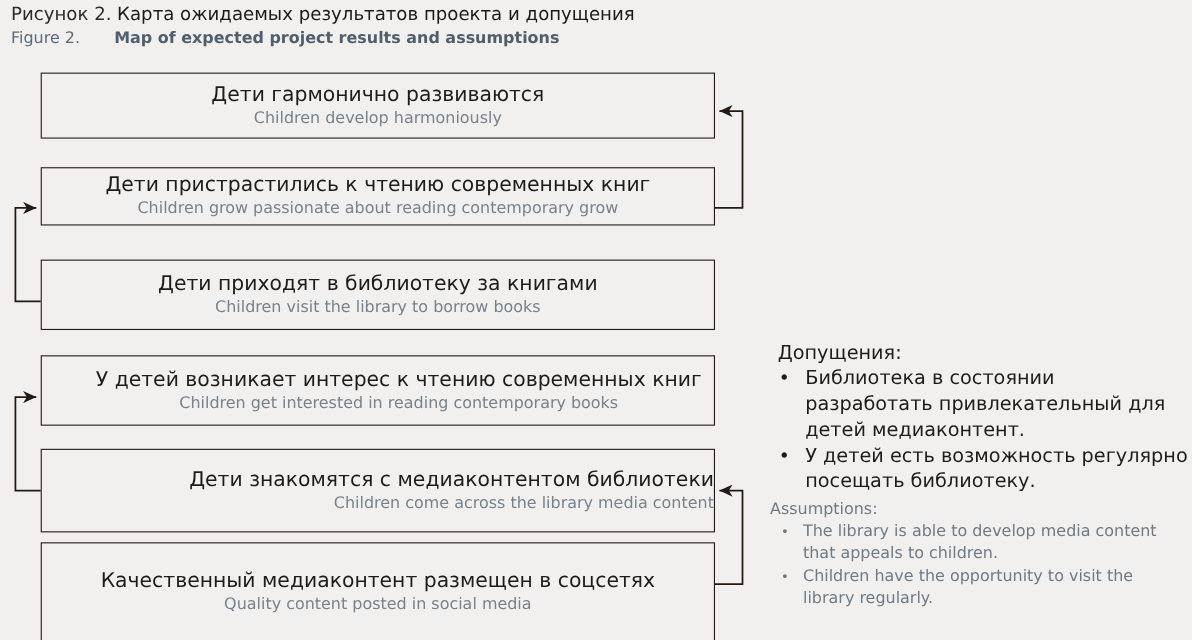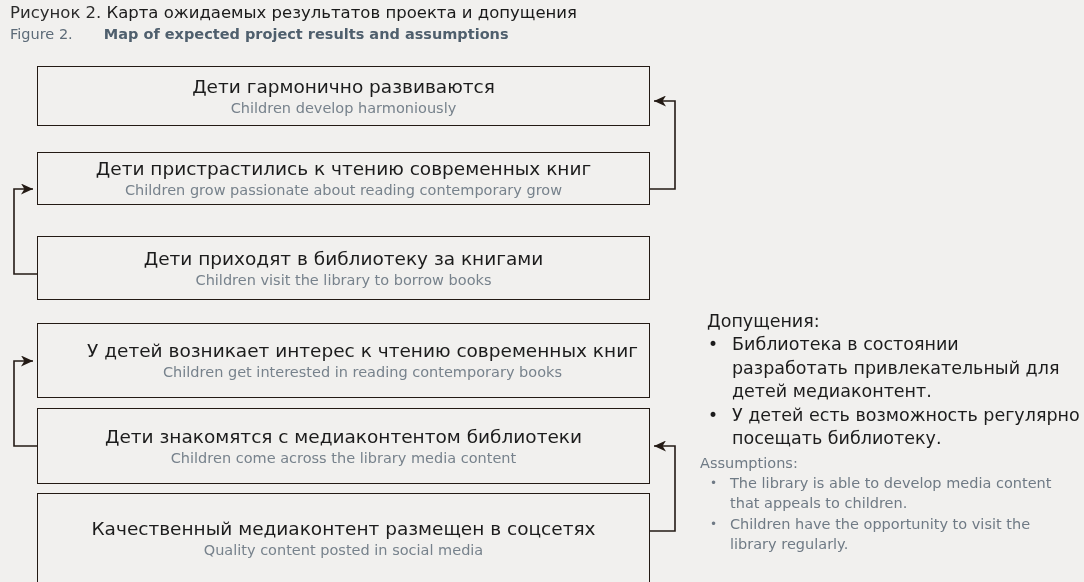--- a/index.html
+++ b/index.html
@@ -176,26 +176,26 @@
   <div class="fbox" style="top:152px; height:53px;">
     <span class="ru">Дети пристрастились к чтению современных книг</span>
     <span class="en">Children grow passionate about reading contemporary grow</span>
   </div>
 
   <div class="fbox" style="top:236px; height:64px;">
     <span class="ru">Дети приходят в библиотеку за книгами</span>
     <span class="en">Children visit the library to borrow books</span>
   </div>
 
-  <div class="fbox" style="top:323px; height:75px;padding-left:38px;">
+  <div class="fbox" style="top:323px; height:64px;padding-left:38px;">
     <span class="ru">У детей возникает интерес к чтению современных книг</span>
     <span class="en">Children get interested in reading contemporary books</span>
   </div>
 
-  <div class="fbox" style="top:408px; height:76px;">
+  <div class="fbox" style="top:408px; height:76px;align-items:flex-end;">
     <span class="ru">Дети знакомятся с медиаконтентом библиотеки</span>
     <span class="en">Children come across the library media content</span>
   </div>
 
   <div class="fbox" style="top:493px; height:91px;">
     <span class="ru">Качественный медиаконтент размещен в соцсетях</span>
     <span class="en">Quality content posted in social media</span>
   </div>
 
   <svg class="connectors" viewBox="0 0 1084 582">

